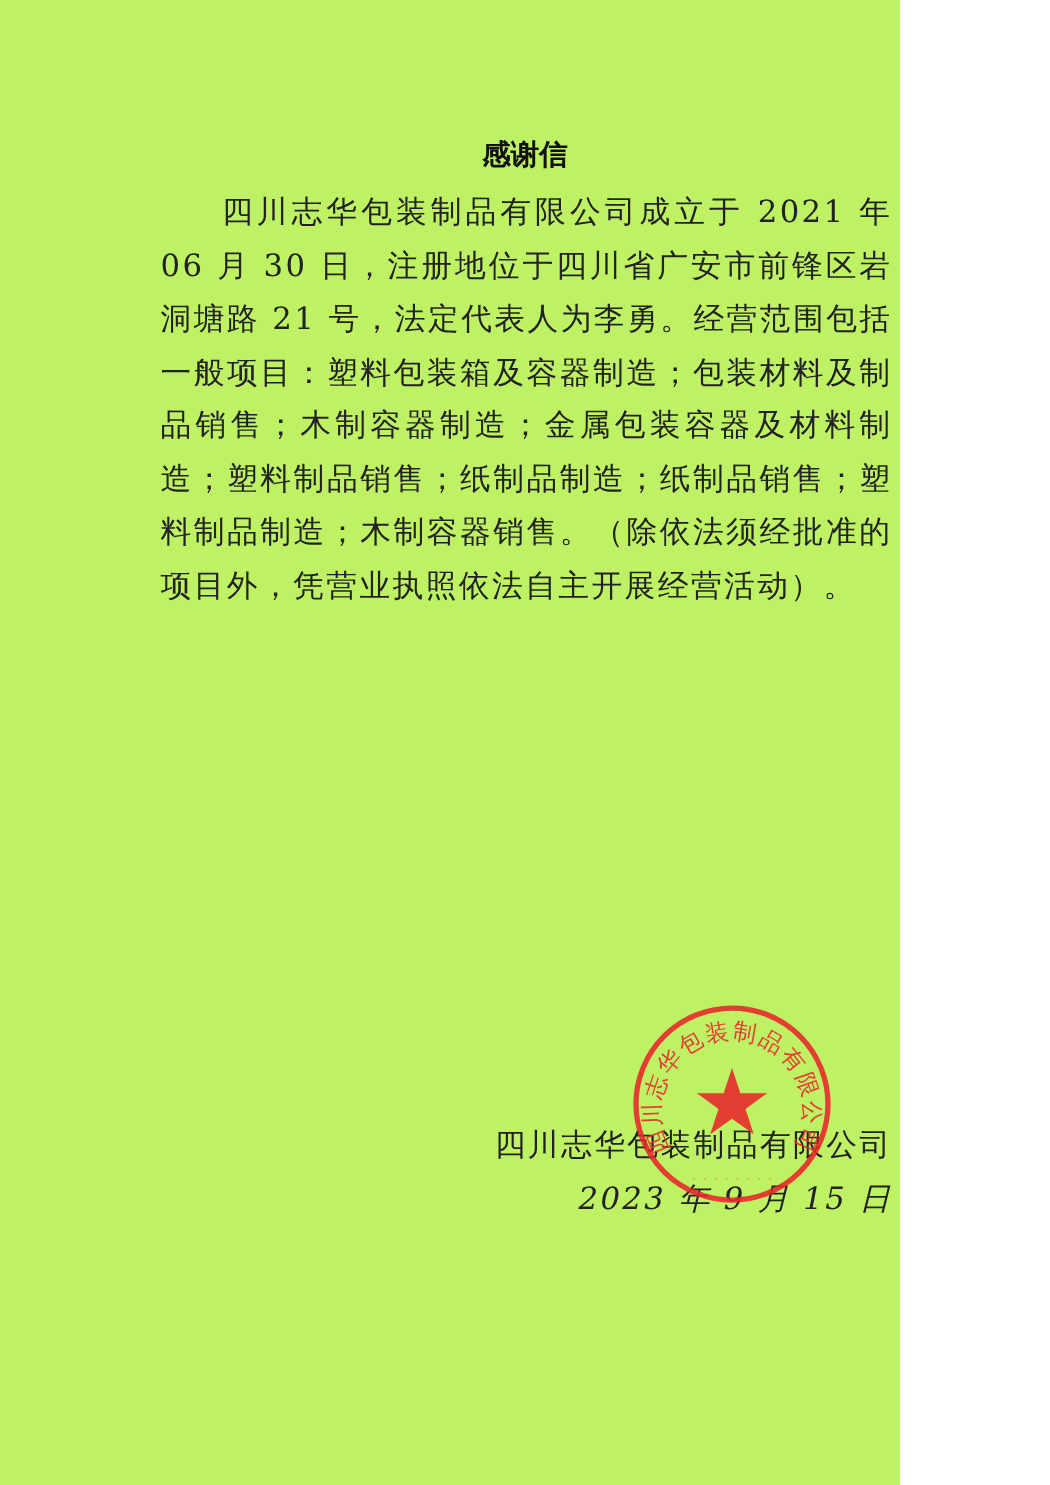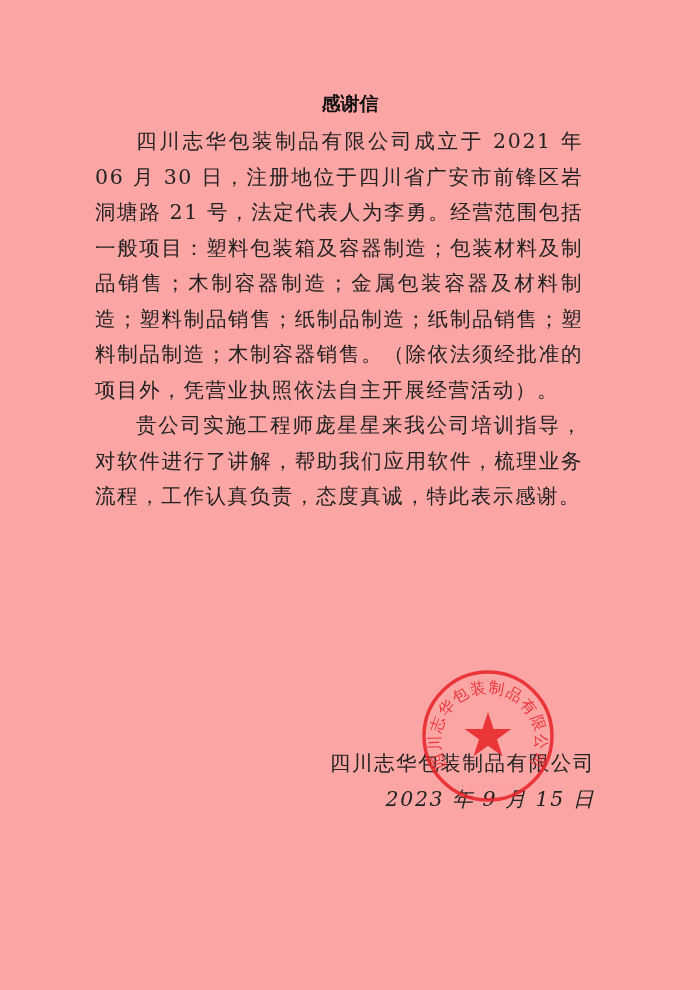--- a/index.html
+++ b/index.html
@@ -11,40 +11,40 @@
       width: 700px;
       height: 990px;
       position: relative;
       overflow: hidden;
       font-family: "DejaVu Serif", "Liberation Serif", serif;
       color: #1a1a1a;
     }
     .page {
       position: absolute;
       left: 0; top: 0;
-      width: 700px;
+      width: 600px;
       height: 990px;
-      background: #fca5a5;
+      background: #bef264;
     }
     .title {
       position: absolute;
       top: 88px;
       left: 0;
       width: 700px;
       text-align: center;
       font-family: "DejaVu Sans", "Liberation Sans", sans-serif;
       font-weight: bold;
       font-size: 19px;
       line-height: 30px;
       color: #111;
     }
     .body {
       position: absolute;
       top: 124px;
-      left: 95px;
+      left: 107px;
       width: 488px;
       font-size: 20.5px;
       line-height: 35.5px;
       letter-spacing: 1.6px;
       text-align: justify;
       color: #222;
     }
     .para {
       margin: 0;
       text-indent: 2em;
@@ -72,21 +72,20 @@
     }
   </style>
 </head>
 <body>
 
 <div class="page">
   <div class="title">感谢信</div>
 
   <div class="body">
     <p class="para">四川志华包装制品有限公司成立于 2021 年 06 月 30 日，注册地位于四川省广安市前锋区岩洞塘路 21 号，法定代表人为李勇。经营范围包括一般项目：塑料包装箱及容器制造；包装材料及制品销售；木制容器制造；金属包装容器及材料制造；塑料制品销售；纸制品制造；纸制品销售；塑料制品制造；木制容器销售。（除依法须经批准的项目外，凭营业执照依法自主开展经营活动）。</p>
-    <p class="para">贵公司实施工程师庞星星来我公司培训指导，对软件进行了讲解，帮助我们应用软件，梳理业务流程，工作认真负责，态度真诚，特此表示感谢。</p>
   </div>
 
   <div class="signature sig-company">四川志华包装制品有限公司</div>
   <div class="signature sig-date">2023 年 9 月 15 日</div>
 
   <svg class="stamp" viewBox="0 0 136 136" xmlns="http://www.w3.org/2000/svg">
     <defs>
       <path id="stampArc" d="M 24 92 A 48 48 0 1 1 112 92" fill="none"></path>
     </defs>
     <circle cx="68" cy="68" r="64" fill="none" stroke="#e8262b" stroke-width="3.5"></circle>

